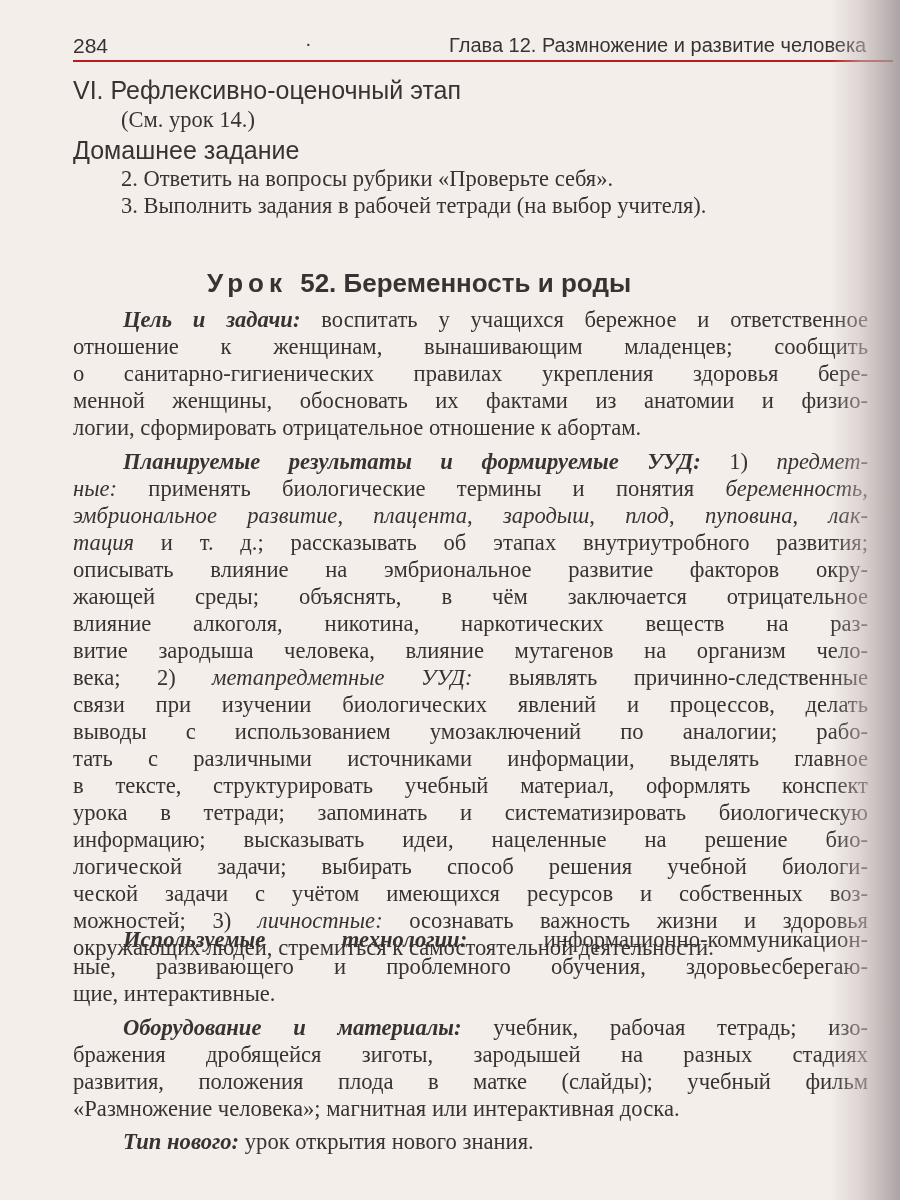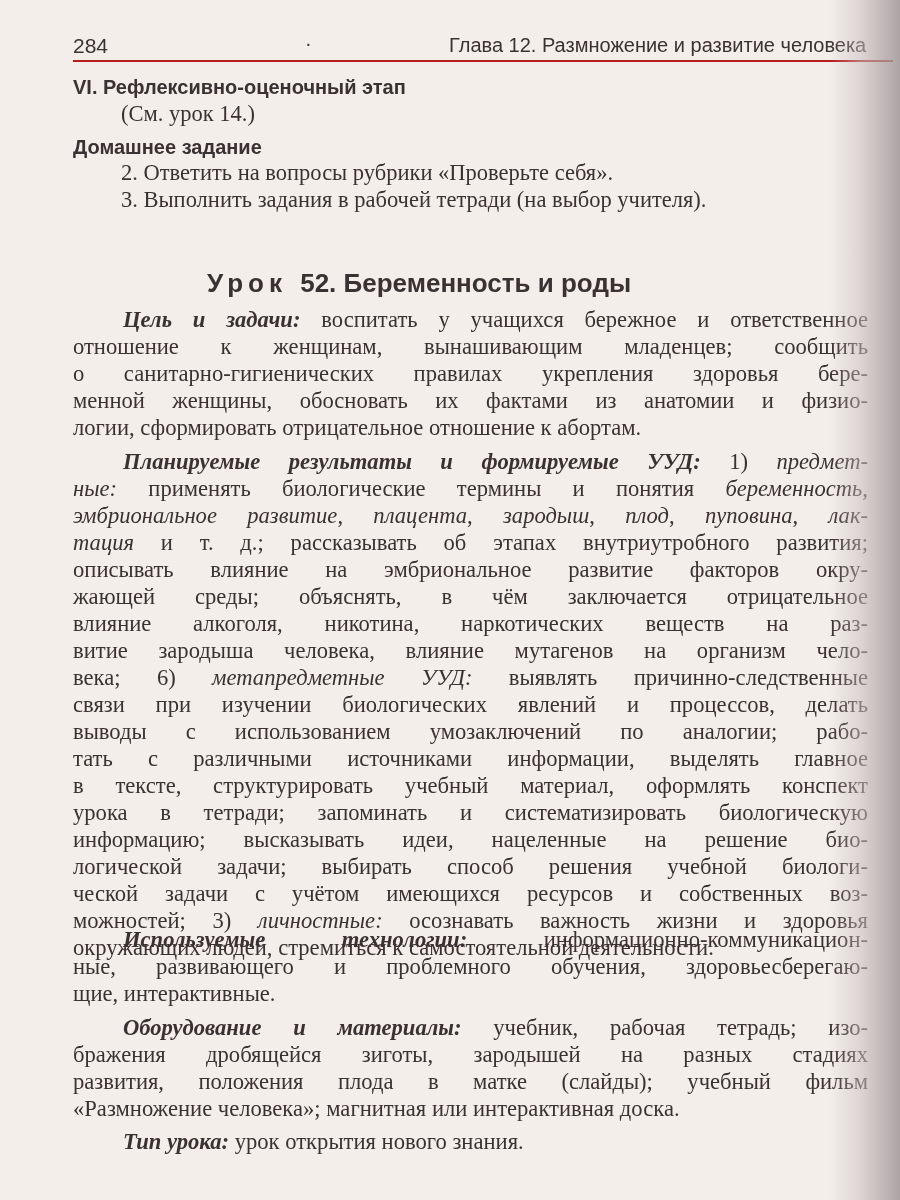--- a/index.html
+++ b/index.html
@@ -17,21 +17,21 @@
   }
   .running-head {
     position: absolute; left: 73px; top: 30px; width: 820px; height: 30px;
     border-bottom: 2px solid #b91c1c;
     font-family: "Liberation Sans", sans-serif; font-size: 20px;
   }
   .page-number { position: absolute; left: 0; top: 4px; font-size: 21px; }
   .head-dot { position: absolute; left: 232px; top: 2px; font-size: 20px; }
   .chapter-title { position: absolute; left: 376px; top: 4px; font-size: 20px; white-space: nowrap; }
   .block { position: absolute; left: 73px; right: 30px; }
-  .sans-bold { font-family: "Liberation Sans", sans-serif; font-weight: bold; font-size: 20px; }
+  .sans-bold { font-family: "Liberation Sans", sans-serif; font-weight: normal; font-size: 25px; }
   .line { font-size: 22.5px; line-height: 27px; white-space: nowrap; }
   .indent { padding-left: 48px; }
   .lesson-title {
     position: absolute; left: 207px; top: 268px;
     font-family: "Liberation Sans", sans-serif; font-weight: bold; font-size: 26px;
     white-space: nowrap;
   }
   .lesson-word { letter-spacing: 5px; }
   .body { position: absolute; left: 73px; width: 795px; }
   .para { font-size: 22.6px; line-height: 27px; text-align: justify; text-align-last: left; }
@@ -76,21 +76,21 @@
 
 <div class="body para" style="top:448px;">
   <span class="pl first"><span class="b-i">Планируемые результаты и формируемые УУД:</span><span> 1) </span><span class="i">предмет-</span></span>
   <span class="pl"><span class="i">ные:</span><span> применять биологические термины и понятия </span><span class="i">беременность,</span></span>
   <span class="pl"><span class="i">эмбриональное развитие</span><span>, </span><span class="i">плацента</span><span>, </span><span class="i">зародыш</span><span>, </span><span class="i">плод</span><span>, </span><span class="i">пуповина</span><span>, </span><span class="i">лак-</span></span>
   <span class="pl"><span class="i">тация</span><span> и т. д.; рассказывать об этапах внутриутробного развития;</span></span>
   <span class="pl">описывать влияние на эмбриональное развитие факторов окру-</span>
   <span class="pl">жающей среды; объяснять, в чём заключается отрицательное</span>
   <span class="pl">влияние алкоголя, никотина, наркотических веществ на раз-</span>
   <span class="pl">витие зародыша человека, влияние мутагенов на организм чело-</span>
-  <span class="pl"><span>века; 6) </span><span class="i">метапредметные УУД:</span><span> выявлять причинно-следственные</span></span>
+  <span class="pl"><span>века; 2) </span><span class="i">метапредметные УУД:</span><span> выявлять причинно-следственные</span></span>
   <span class="pl">связи при изучении биологических явлений и процессов, делать</span>
   <span class="pl">выводы с использованием умозаключений по аналогии; рабо-</span>
   <span class="pl">тать с различными источниками информации, выделять главное</span>
   <span class="pl">в тексте, структурировать учебный материал, оформлять конспект</span>
   <span class="pl">урока в тетради; запоминать и систематизировать биологическую</span>
   <span class="pl">информацию; высказывать идеи, нацеленные на решение био-</span>
   <span class="pl">логической задачи; выбирать способ решения учебной биологи-</span>
   <span class="pl">ческой задачи с учётом имеющихся ресурсов и собственных воз-</span>
   <span class="pl"><span>можностей; 3) </span><span class="i">личностные:</span><span> осознавать важность жизни и здоровья</span></span>
   <span class="pl last">окружающих людей, стремиться к самостоятельной деятельности.</span>
@@ -103,16 +103,16 @@
 </div>
 
 <div class="body para" style="top:1014px;">
   <span class="pl first"><span class="b-i">Оборудование и материалы:</span><span> учебник, рабочая тетрадь; изо-</span></span>
   <span class="pl">бражения дробящейся зиготы, зародышей на разных стадиях</span>
   <span class="pl">развития, положения плода в матке (слайды); учебный фильм</span>
   <span class="pl last">«Размножение человека»; магнитная или интерактивная доска.</span>
 </div>
 
 <div class="body para" style="top:1128px;">
-  <span class="pl first last"><span class="b-i">Тип урока:</span><span> урок открытия нового знания.</span></span>
+  <span class="pl first last"><span class="b-i">Тип нового:</span><span> урок открытия нового знания.</span></span>
 </div>
 
 <div class="page-shadow"></div>
 
 </body></html>

